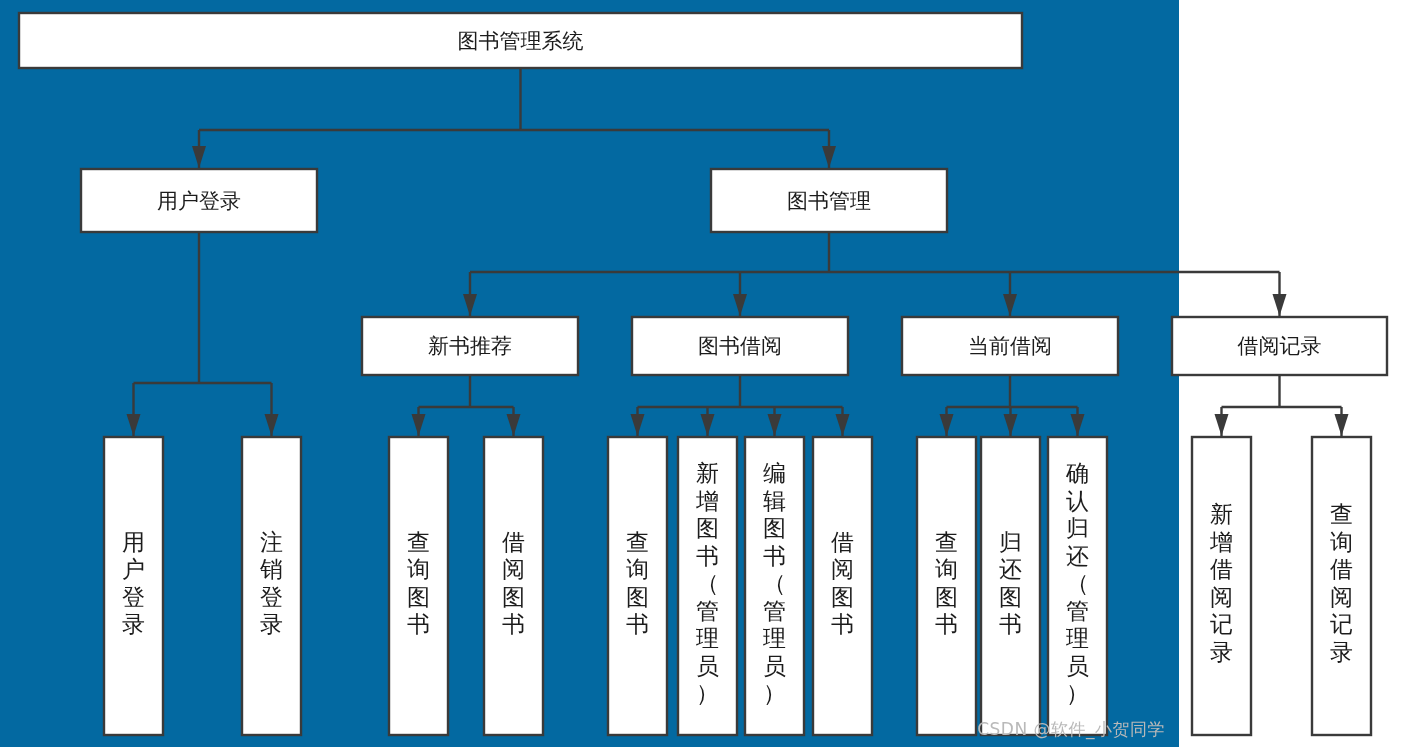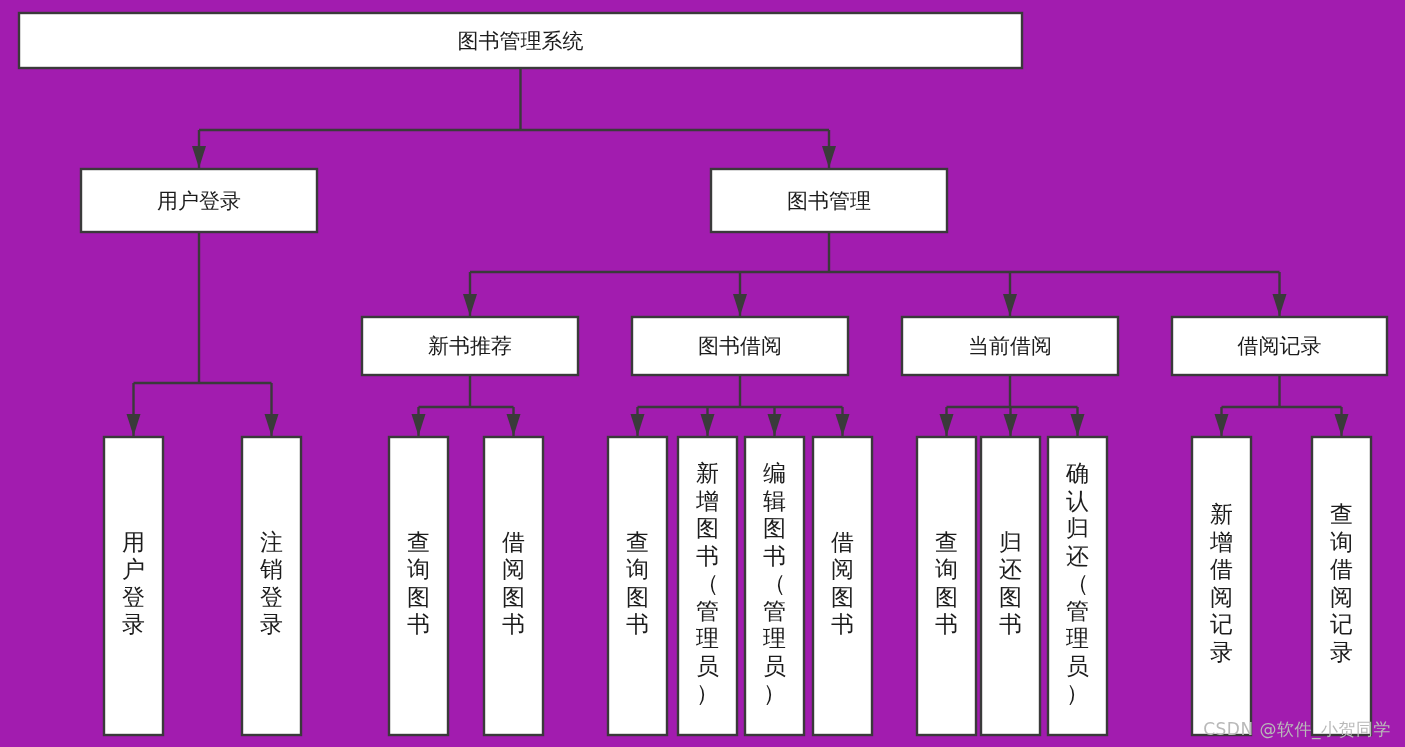--- a/index.html
+++ b/index.html
@@ -9,23 +9,23 @@
     background: #ffffff;
   }
   body {
     width: 1405px;
     height: 747px;
     overflow: hidden;
     font-family: "DejaVu Sans", "Liberation Sans", sans-serif;
   }
   #diagram-root {
     position: relative;
-    width: 1405px;
+    width: 1179px;
     height: 747px;
-    background: #a21caf;
+    background: #0369a1;
   }
   svg#flowchart {
     position: absolute;
     top: 0;
     left: 0;
     width: 1405px;
     height: 747px;
     display: block;
   }
   .node-rect {

